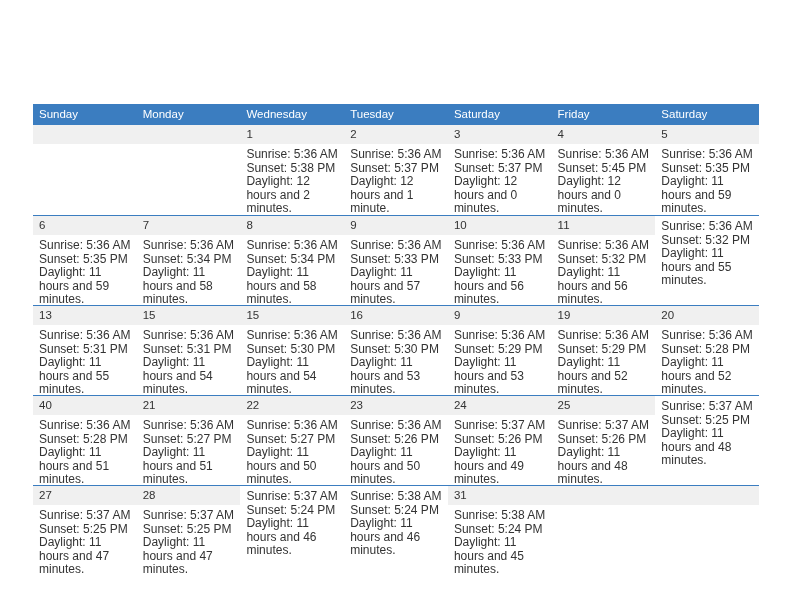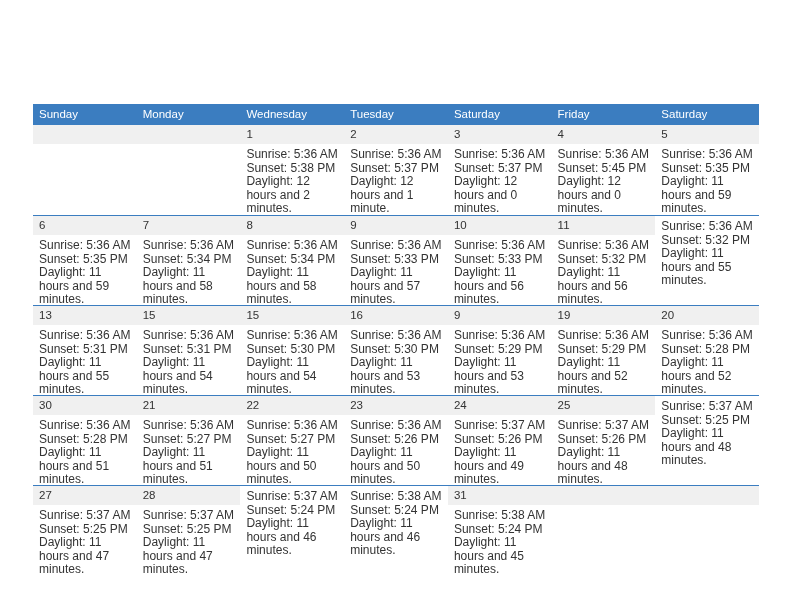--- a/index.html
+++ b/index.html
@@ -368,21 +368,21 @@
             <div class="day-body">
               <div>Sunrise: 5:36 AM</div>
               <div>Sunset: 5:28 PM</div>
               <div class="daylight-line">Daylight: 11 hours and 52 minutes.</div>
             </div>
           </div>
         </div>
         <div class="week-row">
           <div class="day-cell">
             <div class="day-band">
-              <div class="day-number">30</div>
+              <div class="day-number">40</div>
             </div>
             <div class="day-body">
               <div>Sunrise: 5:36 AM</div>
               <div>Sunset: 5:28 PM</div>
               <div class="daylight-line">Daylight: 11 hours and 51 minutes.</div>
             </div>
           </div>
           <div class="day-cell">
             <div class="day-band">
               <div class="day-number">21</div>

